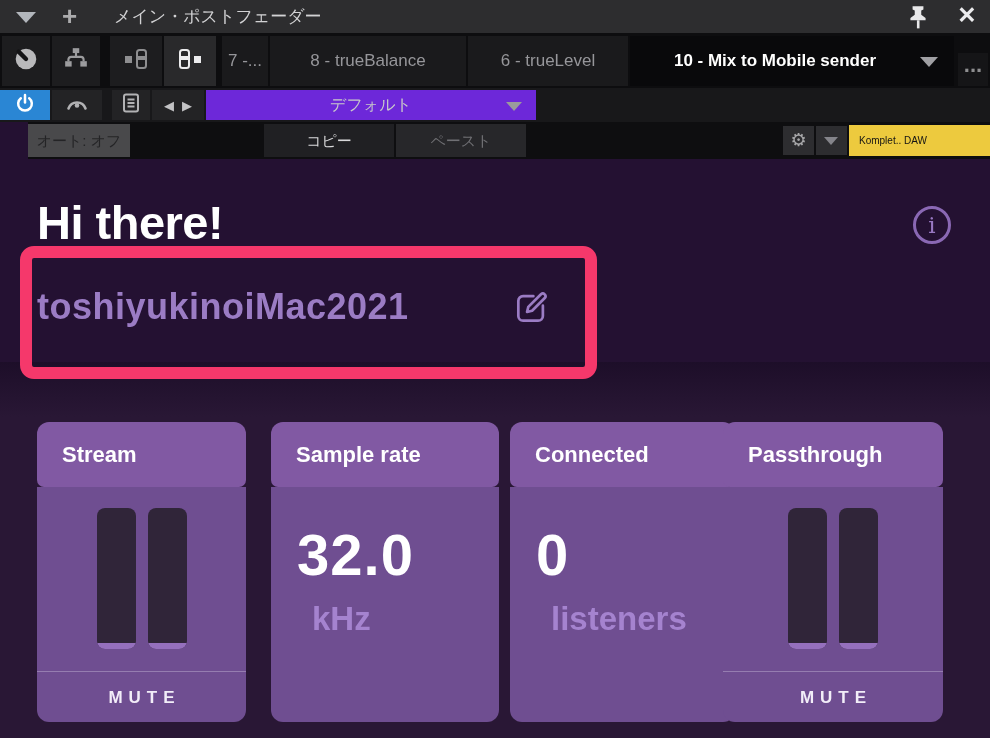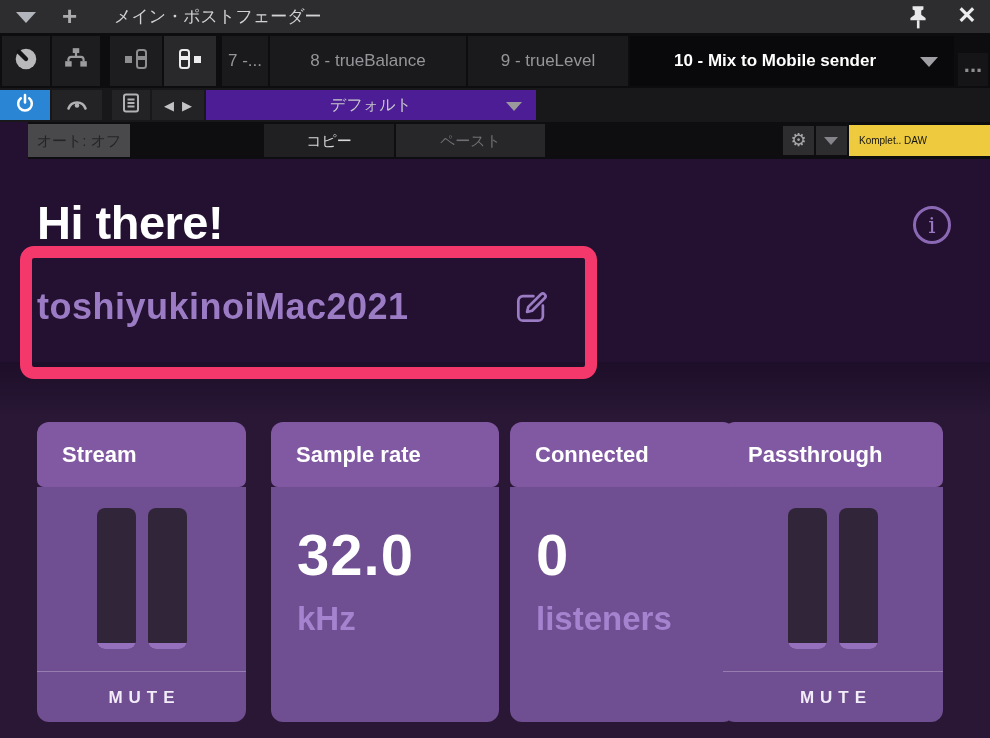--- a/index.html
+++ b/index.html
@@ -27,31 +27,31 @@
   .overflow-btn { position:absolute; left:958px; top:20px; width:30px; height:33px; background:#151517;
     color:#8e8e90; font-size:22px; font-weight:bold; line-height:24px; text-align:center; }
 
   
   .presetrow { left:0; top:88px; width:990px; height:34px; background:#18181a; }
   .pbox { position:absolute; top:2px; height:30px; background:#232325; display:flex; align-items:center; justify-content:center; }
   .power-btn { left:0; width:50px; background:var(--power-blue,#2a86d4); }
   .arc-btn { left:52px; width:50px; }
   .doc-btn { left:112px; width:38px; }
   .nav-btn { left:152px; width:52px; gap:8px; color:#c2c2c4; font-size:13px; }
-  .preset-box { left:206px; width:330px; background:#4c1d95; color:#c8c8ca; font-size:16px; }
+  .preset-box { left:206px; width:330px; background:#6d28d9; color:#c8c8ca; font-size:16px; }
   .preset-caret { position:absolute; right:14px; top:12px; width:0; height:0;
     border-left:8px solid transparent; border-right:8px solid transparent; border-top:9px solid #9a9a9c; }
 
   
   .actionrow { left:0; top:122px; width:990px; height:37px; background:#0e0e10;margin-left:28px; }
   .abox { position:absolute; top:2px; height:33px; font-size:15px; line-height:33px; text-align:center; }
   .auto-box { left:0; width:102px; background:#49494b; color:#242426; }
   .compare-box { left:104px; width:130px; background:#27272a; color:#707074; }
   .copy-box { left:236px; width:130px; background:#202023; color:#d8d8da; }
-  .paste-box { left:368px; width:149px; background:#27272a; color:#707074; }
+  .paste-box { left:368px; width:130px; background:#27272a; color:#707074; }
   .gear-box { left:755px; top:4px; width:31px; height:29px; background:#2d2d30; color:#a8a8aa; font-size:18px; line-height:29px; }
   .dd-box { left:788px; top:4px; width:31px; height:29px; background:#2d2d30; }
   .dd-caret { position:absolute; left:8px; top:11px; width:0; height:0;
     border-left:7px solid transparent; border-right:7px solid transparent; border-top:8px solid #84848a; }
   .daw-badge { left:821px; top:3px; width:169px; height:31px; background:var(--daw-badge-yellow,#edca3e);
     color:#141414; font-size:10px; line-height:31px; text-align:left; padding-left:10px; }
 
   
   .plugin { left:0; top:159px; width:990px; height:579px; background:var(--content-bg,#291735); }
   .hero { left:0; top:0; width:990px; height:203px; background:var(--hero-bg,#241132); }
@@ -77,21 +77,21 @@
   .card-header { height:65px; background:var(--card-header,#8159a3); color:#fff; font-size:22px;
     font-weight:700; line-height:65px; padding-left:25px;border-radius:7px; }
   .card-body { flex:1; background:var(--card-body,#6f4e91); position:relative; }
   .meters { display:flex; justify-content:center; gap:12px; padding-top:21px; }
   .meter { width:39px; height:141px; background:#302539; border-radius:8px; position:relative; overflow:hidden; }
   .meter-fill { position:absolute; left:0; right:0; bottom:0; height:6px; background:#9570bd; }
   .card-footer { position:absolute; left:0; right:0; bottom:0; height:51px;
     border-top:1px solid rgba(240,235,250,.3); text-align:center; line-height:51px;
     color:#f2edf8; font-size:17px; letter-spacing:6px; text-indent:6px; font-weight:600; }
   .big-value { margin:34px 0 0 26px; font-size:58px; font-weight:800; color:#ffffff; letter-spacing:1px; }
-  .unit { margin:12px 0 0 26px; font-size:33px; font-weight:600; color:#a583cf; }
+  .unit { margin:12px 0 0 41px; font-size:33px; font-weight:600; color:#a583cf; }
 </style>
 </head>
 <body>
 
 <div id="app">
 
   <div class="abs titlebar">
     <div class="abs win-caret"></div>
     <div class="abs win-plus"><span>+</span></div>
     <div class="abs win-title">メイン・ポストフェーダー</div>
@@ -138,21 +138,21 @@
       <span>
         <svg width="28" height="24" viewBox="0 0 28 24">
             <rect x="4" y="3" width="9" height="18" rx="2.5" fill="none" stroke="#ececee" stroke-width="2"></rect>
             <rect x="3" y="9" width="11" height="4" rx="1" fill="#ececee"></rect>
             <rect x="18" y="9" width="7" height="7" fill="#ececee"></rect>
           </svg>
       </span>
     </div>
     <div class="tab" style="left:222px;width:46px;"><span>7 -...</span></div>
     <div class="tab" style="left:270px;width:196px;"><span>8 - trueBalance</span></div>
-    <div class="tab" style="left:468px;width:160px;"><span>9 - trueLevel</span></div>
+    <div class="tab" style="left:468px;width:160px;"><span>6 - trueLevel</span></div>
     <div class="tab active" style="left:630px;width:324px;padding-right:34px;font-weight:600;">
       <span>10 - Mix to Mobile sender</span>
       <div class="tab-caret"></div>
     </div>
     <div class="overflow-btn"><span>...</span></div>
   </div>
 
   <div class="abs presetrow">
     <div class="pbox power-btn">
       <span>

